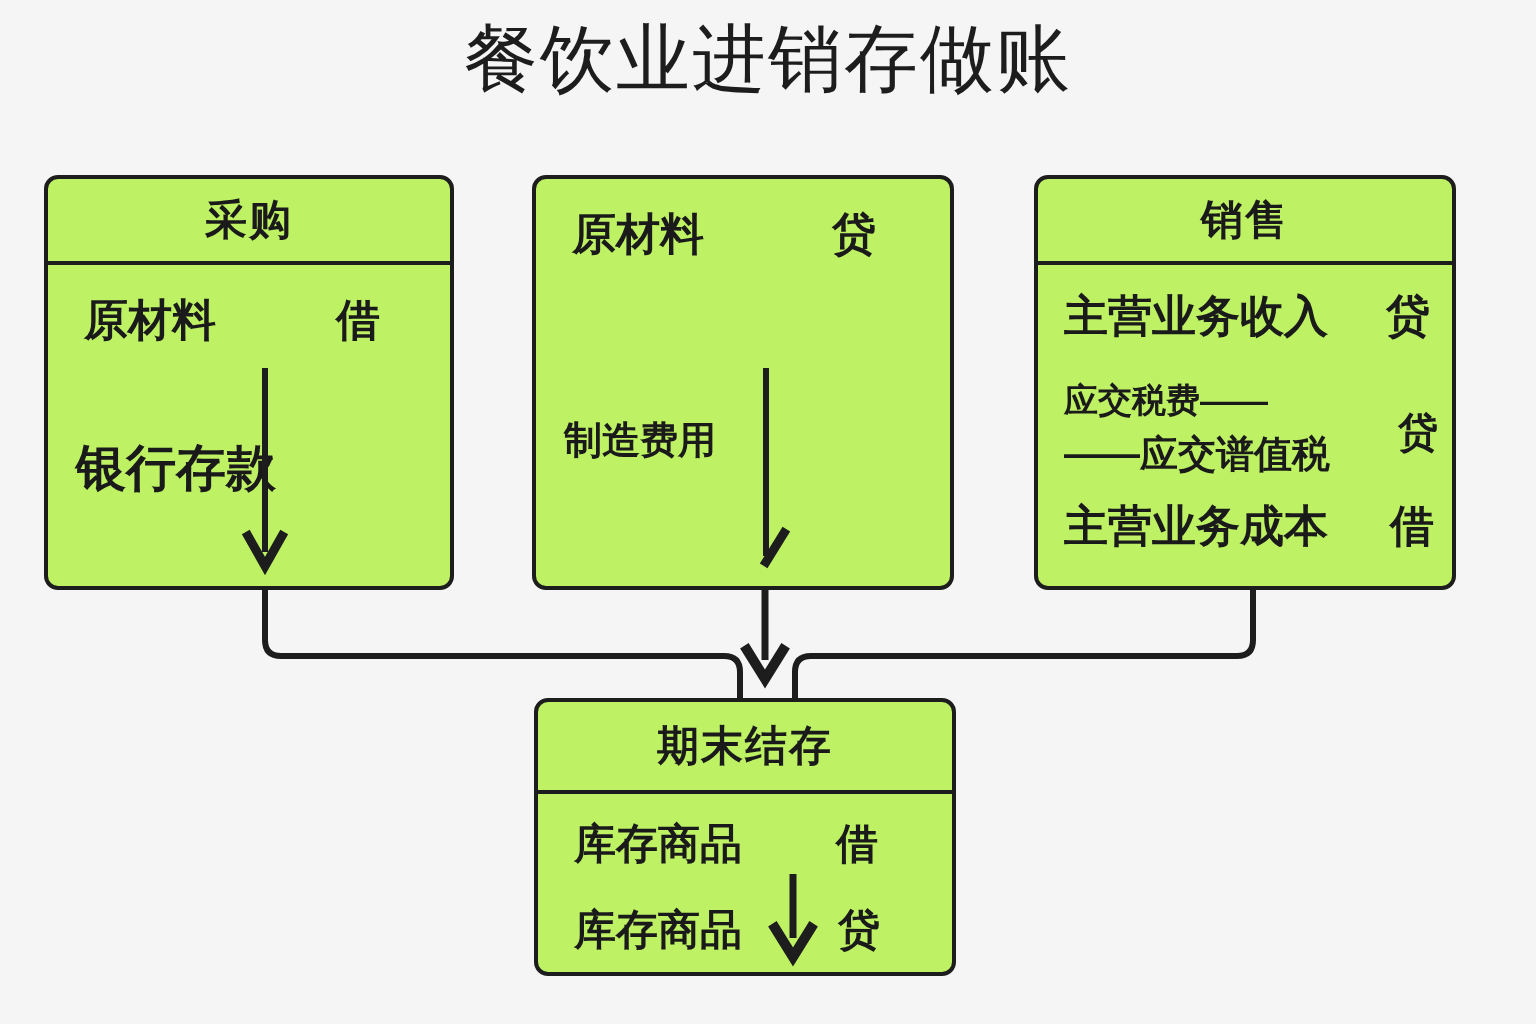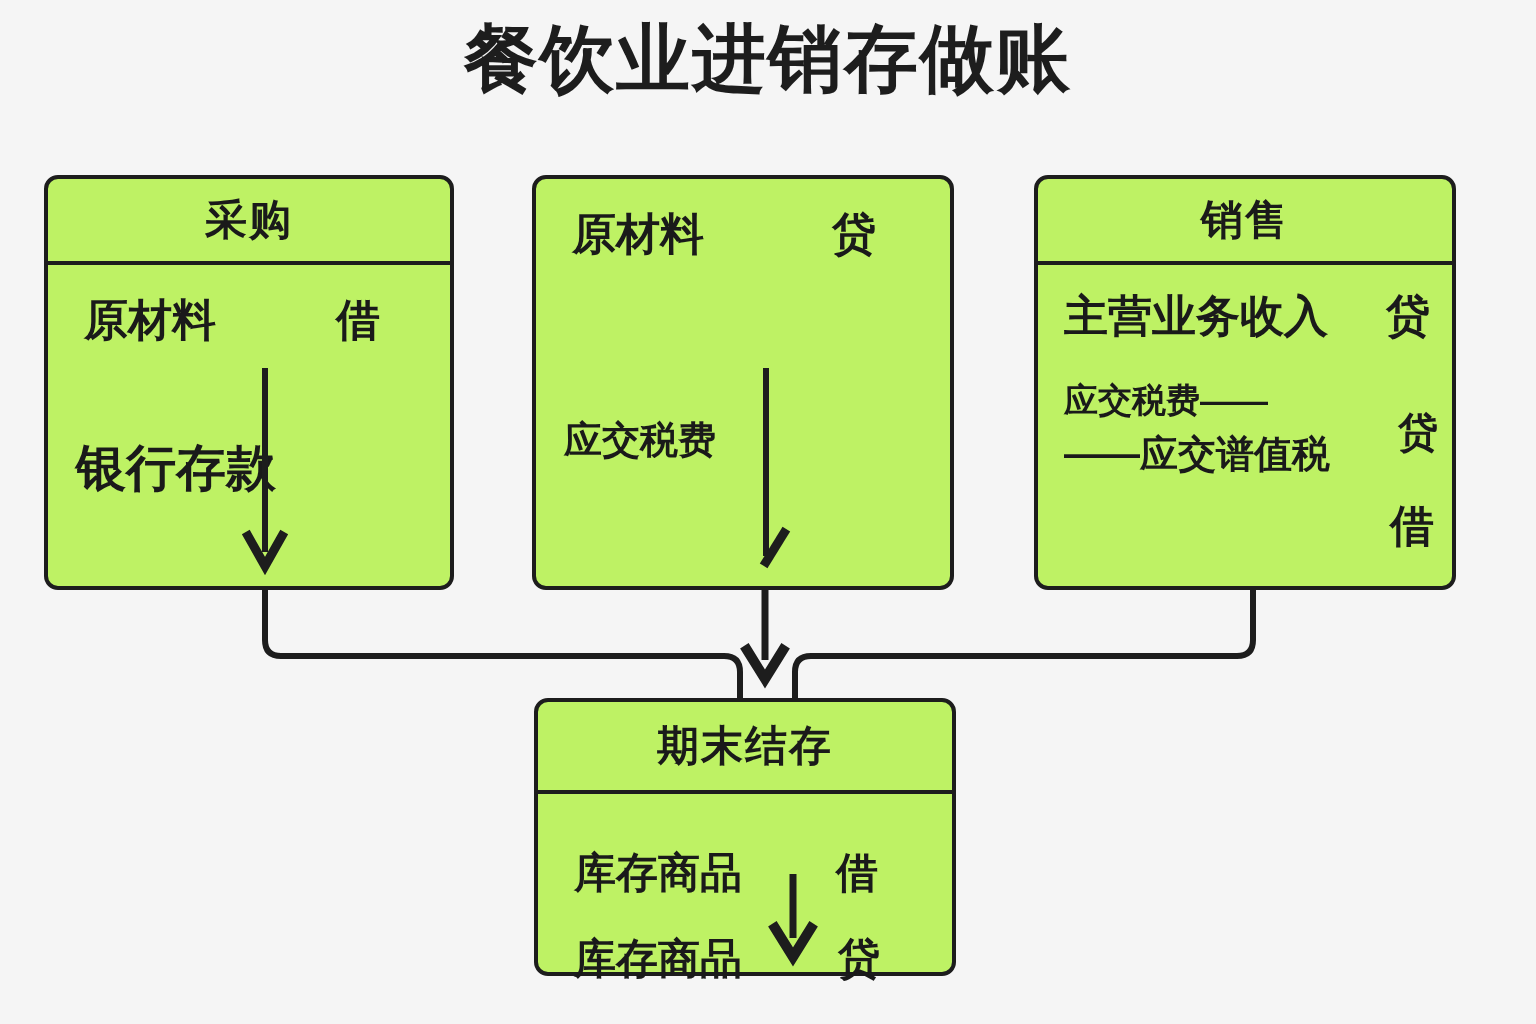--- a/index.html
+++ b/index.html
@@ -10,21 +10,21 @@
     color:#1a1a1a;
     overflow:hidden;
     position:relative;
   }
   #stage{position:absolute;left:0;top:0;width:1536px;height:1024px;}
 
   #title{
     position:absolute;left:0;top:22px;width:1536px;
     text-align:center;
     font-size:74px;
-    font-weight:bold;
+    font-weight:normal;
     letter-spacing:2px;
     line-height:1.0;
     color:#1d1d1d;
   }
 
   .card{
     position:absolute;
     border:4px solid #1d1d1d;
     border-radius:14px;
     background:#bef264;
@@ -60,46 +60,47 @@
       <span class="side" style="left:288px;top:26px;font-size:44px;">借</span>
       <span class="acct" style="left:28px;top:170px;font-size:50px;">银行存款</span>
       <span class="side" style="left:288px;top:170px;font-size:38px;"></span>
     </div>
   </div>
 
   <div class="card" style="left:532px;top:175px;width:422px;height:415px;">
     <div class="card-body" style="height:321px;">
       <span class="acct" style="left:36px;top:26px;font-size:44px;">原材料</span>
       <span class="side" style="left:296px;top:26px;font-size:44px;">贷</span>
-      <span class="acct" style="left:28px;top:236px;font-size:38px;">应交税费</span>
+      <span class="acct" style="left:28px;top:236px;font-size:38px;">制造费用</span>
       <span class="side" style="left:296px;top:236px;font-size:38px;"></span>
     </div>
   </div>
 
   <div class="card" style="left:1034px;top:175px;width:422px;height:415px;">
     <div class="card-head" style="height:86px;">
       <span>销售</span>
     </div>
     <div class="card-body" style="height:321px;">
       <span class="acct" style="left:26px;top:22px;font-size:44px;">主营业务收入</span>
       <span class="side" style="left:348px;top:22px;font-size:44px;">贷</span>
 
       <span class="acct" style="left:26px;top:113px;font-size:34px;">应交税费——</span>
       <span class="acct" style="left:26px;top:164px;font-size:38px;">——应交谱值税</span>
       <span class="side" style="left:360px;top:140px;font-size:40px;">贷</span>
 
+      <span class="acct" style="left:26px;top:232px;font-size:44px;">主营业务成本</span>
       <span class="side" style="left:352px;top:232px;font-size:44px;">借</span>
     </div>
   </div>
 
   <div class="card" style="left:534px;top:698px;width:422px;height:278px;">
     <div class="card-head" style="height:92px;">
       <span>期末结存</span>
     </div>
-    <div class="card-body" style="height:168px;margin-top:29px;">
+    <div class="card-body" style="height:168px;">
       <span class="acct" style="left:36px;top:22px;font-size:42px;">库存商品</span>
       <span class="side" style="left:298px;top:22px;font-size:42px;">借</span>
       <span class="acct" style="left:36px;top:108px;font-size:42px;">库存商品</span>
       <span class="side" style="left:300px;top:108px;font-size:42px;">贷</span>
     </div>
   </div>
 
   <svg id="wires" viewBox="0 0 1536 1024">
 
     <g>

